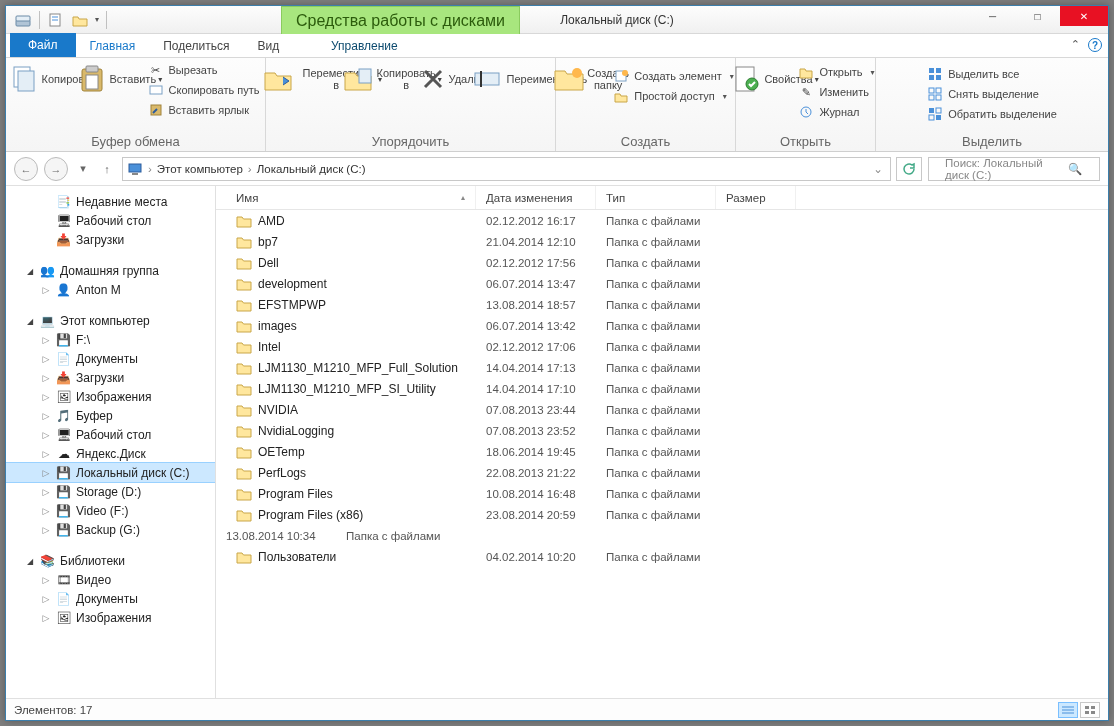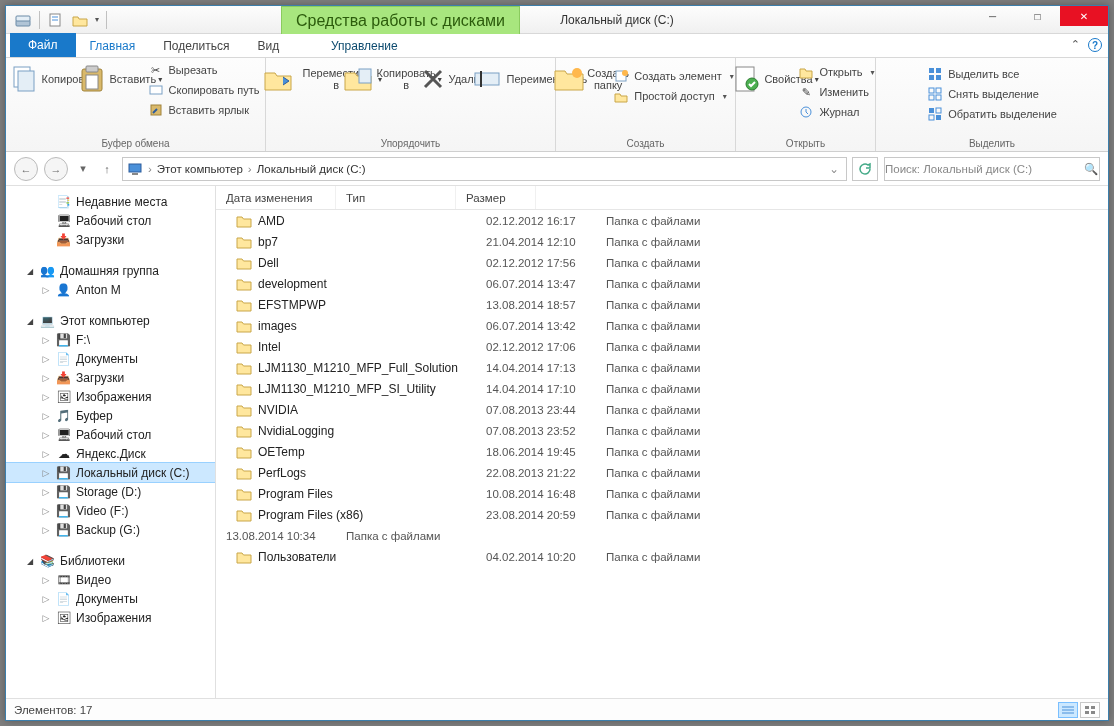--- a/index.html
+++ b/index.html
@@ -21,37 +21,37 @@
 .tabs-row { height:24px; background:#fff; display:flex; align-items:flex-end; border-bottom:1px solid #d8d8d8; padding-left:4px; position:relative;}
 .tab { padding:4px 14px; font-size:12px; color:#444; cursor:default; }
 .tab.file { background:#1979ca; color:#fff; padding:5px 18px;}
 .tab.ctx { color:#0c4a6e; position:absolute; left:295px; padding:4px 30px;}
 .ribbon-help { position:absolute; right:6px; top:4px; display:flex; gap:8px; font-size:11px;}
 .chev { color:#555; }
 
 
 .ribbon { height:94px; background:linear-gradient(#fdfdfd,#f5f5f5); border-bottom:1px solid #cfcfcf; display:flex; }
 .rgroup { border-right:1px solid #d8d8d8; padding:3px 6px 2px 6px; display:flex; flex-direction:column; align-items:center; position:relative; }
-.rgroup-label { font-size:10px; color:#666; text-align:center; position:absolute; bottom:2px; left:0; right:0;}
+.rgroup-label { font-size:13px; color:#666; text-align:center; position:absolute; bottom:2px; left:0; right:0;}
 .rg-body { display:flex; align-items:flex-start; gap:4px; height:72px; }
 .big-btn { display:flex; flex-direction:row; align-items:center; justify-content:flex-start; width:64px; font-size:11px; color:#444; text-align:center; padding-top:2px; gap:2px;}
 .big-btn .ico { width:32px; height:32px; display:flex; align-items:center; justify-content:center; }
 .small-rows { display:flex; flex-direction:column; gap:2px; }
 .small-btn { display:flex; align-items:center; gap:5px; font-size:11px; color:#444; padding:1px 4px; white-space:nowrap; }
 .small-btn .si { width:16px; height:16px; display:inline-flex; align-items:center; justify-content:center; }
 .dd-arrow::after { content:"▾"; font-size:8px; margin-left:3px; color:#555;}
 
 
 .addrbar { height:34px; background:#fff; border-bottom:1px solid #e0e0e0; display:flex; align-items:center; padding:0 8px; gap:6px;}
 .navbtn { width:24px; height:24px; border:1px solid #bbb; border-radius:12px; display:flex; align-items:center; justify-content:center; font-size:11px; color:#666; background:#f5f5f5;}
 .navbtn.plain { border:none; background:none; width:18px;}
 .crumbs { flex:1; height:24px; border:1px solid #c8c8c8; display:flex; align-items:center; padding:0 4px; font-size:11.5px; color:#333; gap:2px;}
 .crumb-sep { color:#888; padding:0 3px;}
 .refresh { width:26px; height:24px; border:1px solid #c8c8c8; display:flex; align-items:center; justify-content:center; margin-left:-1px;}
-.searchbox { width:216px; height:24px; border:1px solid #c8c8c8; display:flex; align-items:center; padding:0 0; font-size:11.5px; color:#888; justify-content:space-between;}
+.searchbox { width:172px; height:24px; border:1px solid #c8c8c8; display:flex; align-items:center; padding:0 16px; font-size:11.5px; color:#888; justify-content:space-between;}
 
 
 .content { display:flex; height: calc(100% - 28px - 24px - 94px - 34px - 22px); }
 .sidebar { width:210px; border-right:1px solid #e0e0e0; overflow-y:auto; position:relative; padding:6px 0 6px 0; font-size:12px; color:#222;}
 .sidebar::-webkit-scrollbar { width:16px; }
 .sidebar::-webkit-scrollbar-track { background:#f0f0f0;}
 .sidebar::-webkit-scrollbar-thumb { background:#c2c2c2; border:3px solid #f0f0f0;}
 .tree-item { display:flex; align-items:center; padding:1.5px 4px 1.5px 0; gap:4px; white-space:nowrap;}
 .tree-item .arrow { width:12px; font-size:9px; color:#555; visibility:hidden; text-align:center;}
 .tree-item.haschild .arrow { visibility:visible; }
@@ -478,20 +478,24 @@
         </div>
       <div class="tree-item haschild ind2">
           <span class="arrow"></span>
           <span class="ti-ico">🖼</span>
           <span>Изображения</span>
         </div>
     </div>
 
     <div class="listview">
       <div class="lv-header">
+        <div class="lv-col col-name">
+            <span>Имя</span>
+            <span style="font-size:8px;color:#888;margin-left:auto;">▴</span>
+          </div>
         <div class="lv-col col-date">Дата изменения</div>
         <div class="lv-col col-type">Тип</div>
         <div class="lv-col col-size">Размер</div>
       </div>
       <div id="rows">
           <div class="lv-row">
             <div class="cell n">
               <span>
                 <svg width="16" height="16">
                   <path d="M1 4h5l1.5 2H15v8H1z" fill="#ffe79e" stroke="#c9a648"></path>

